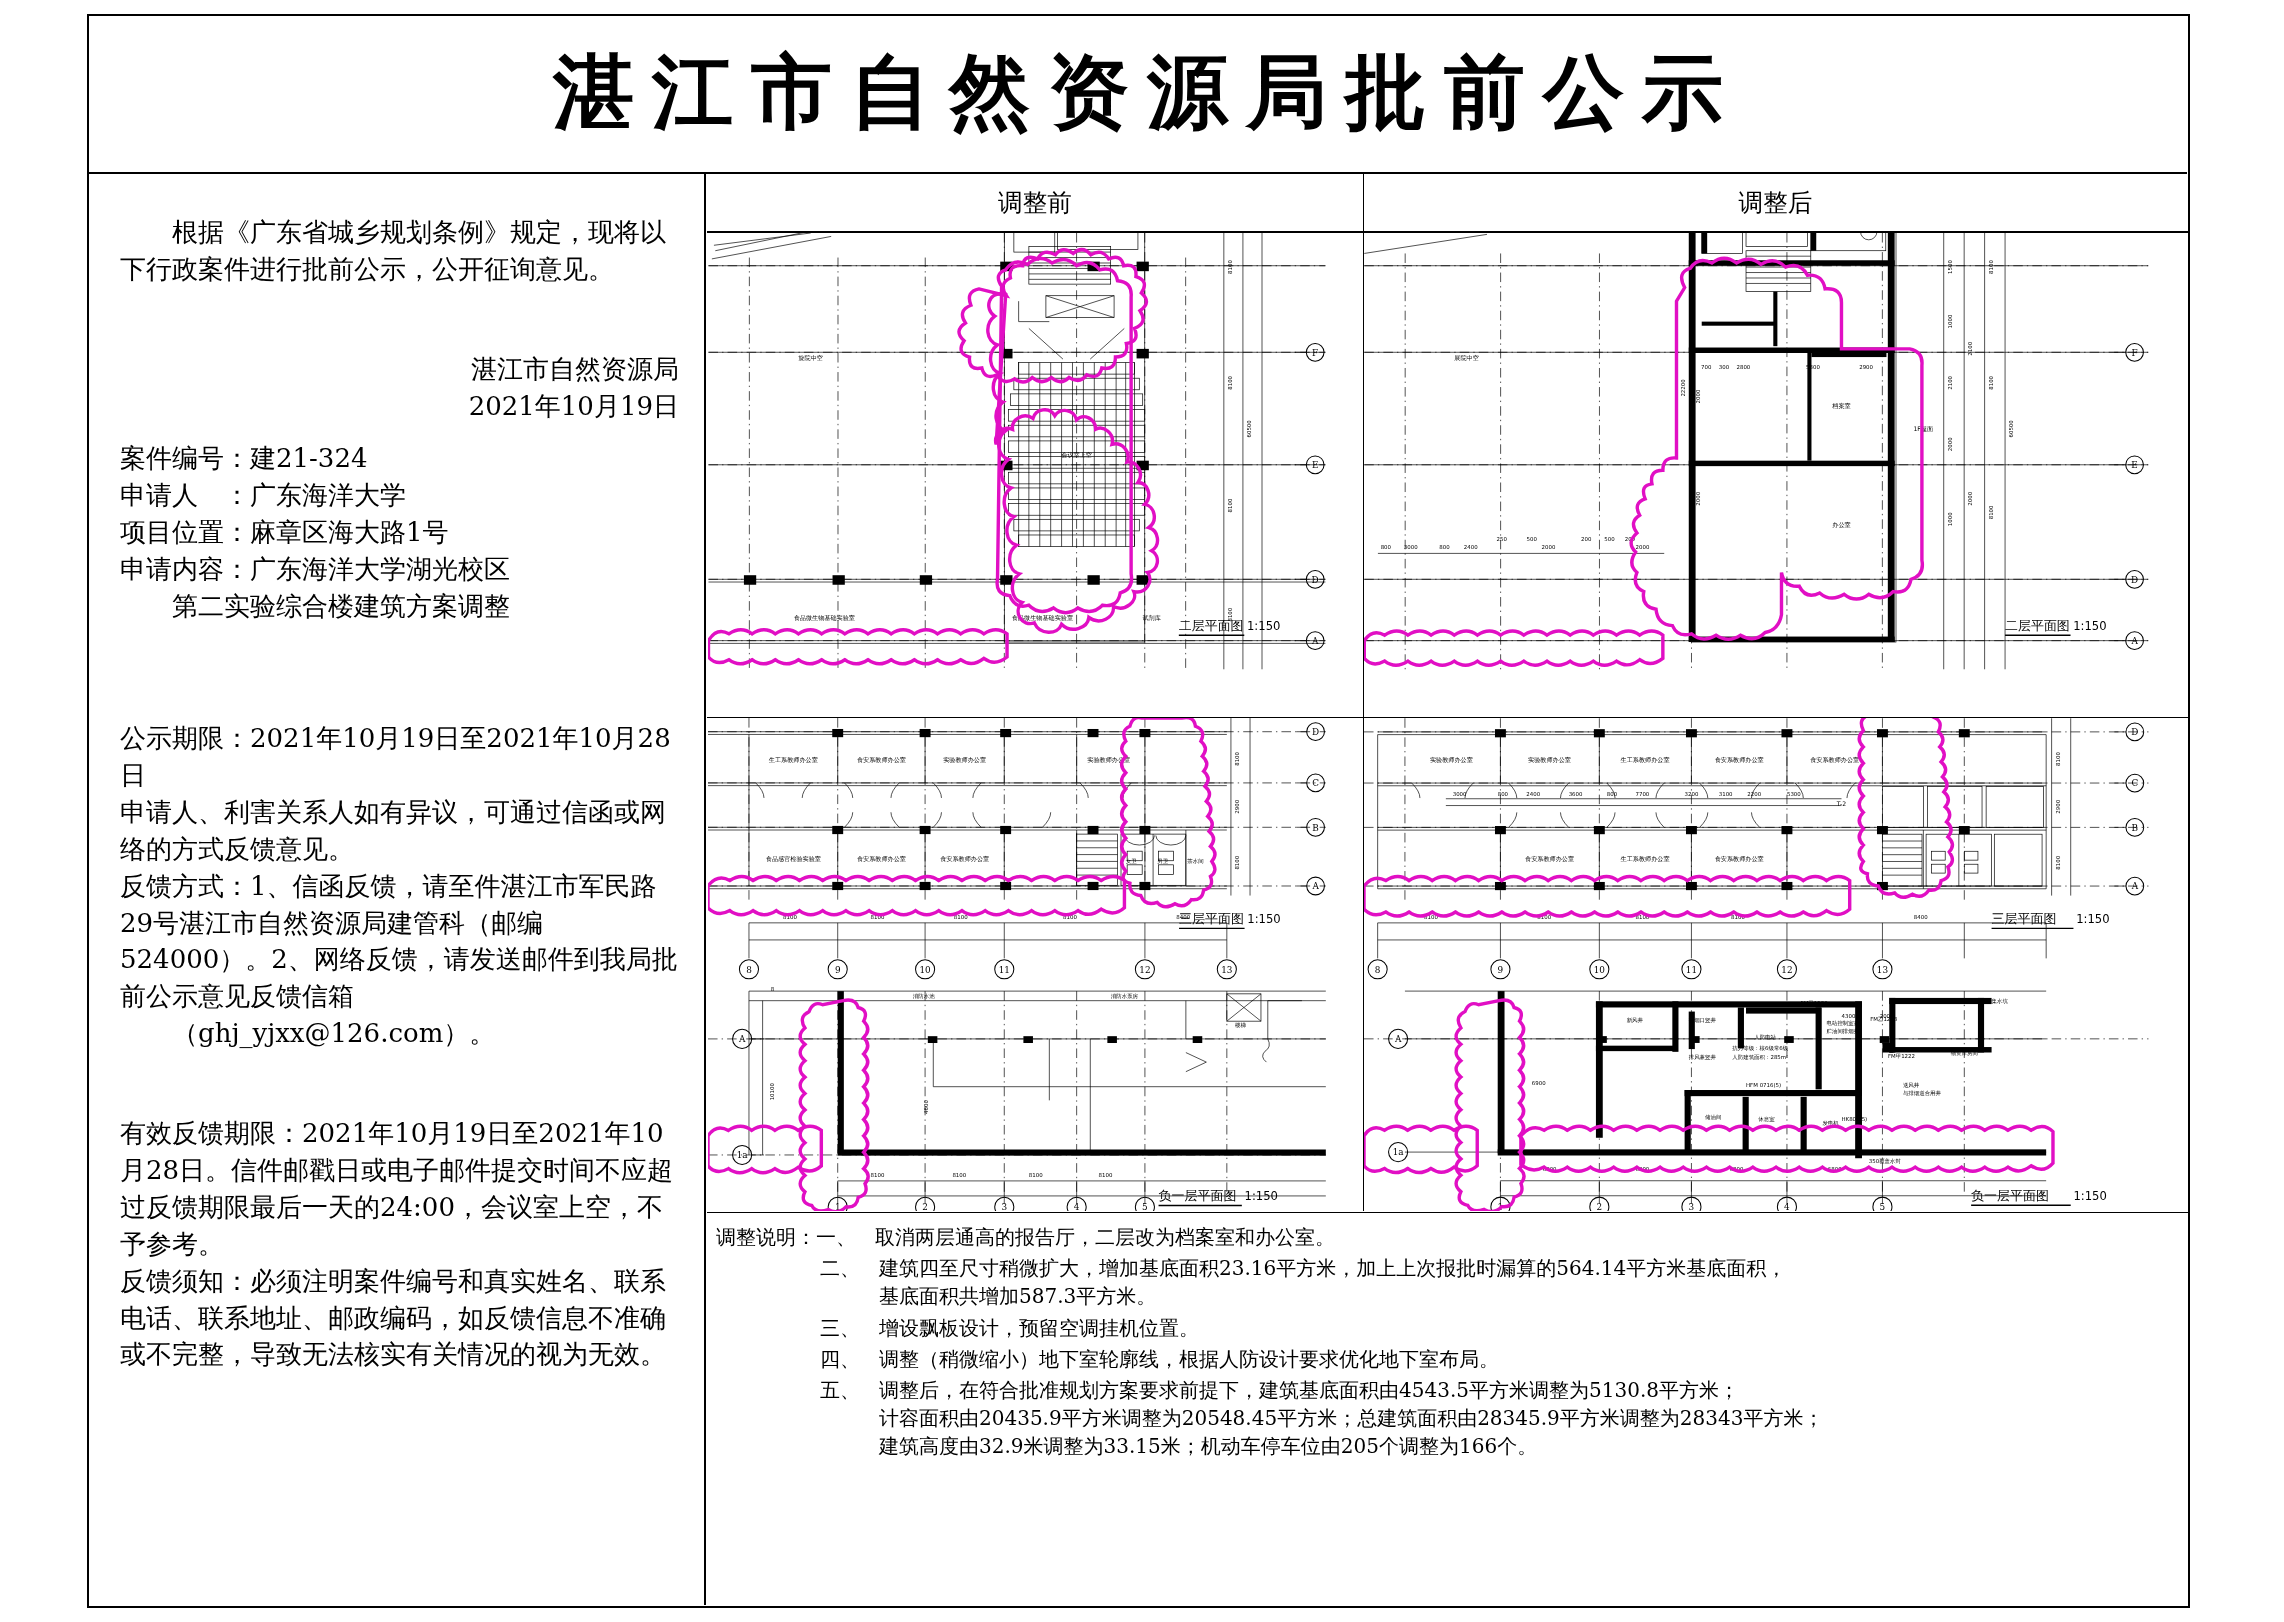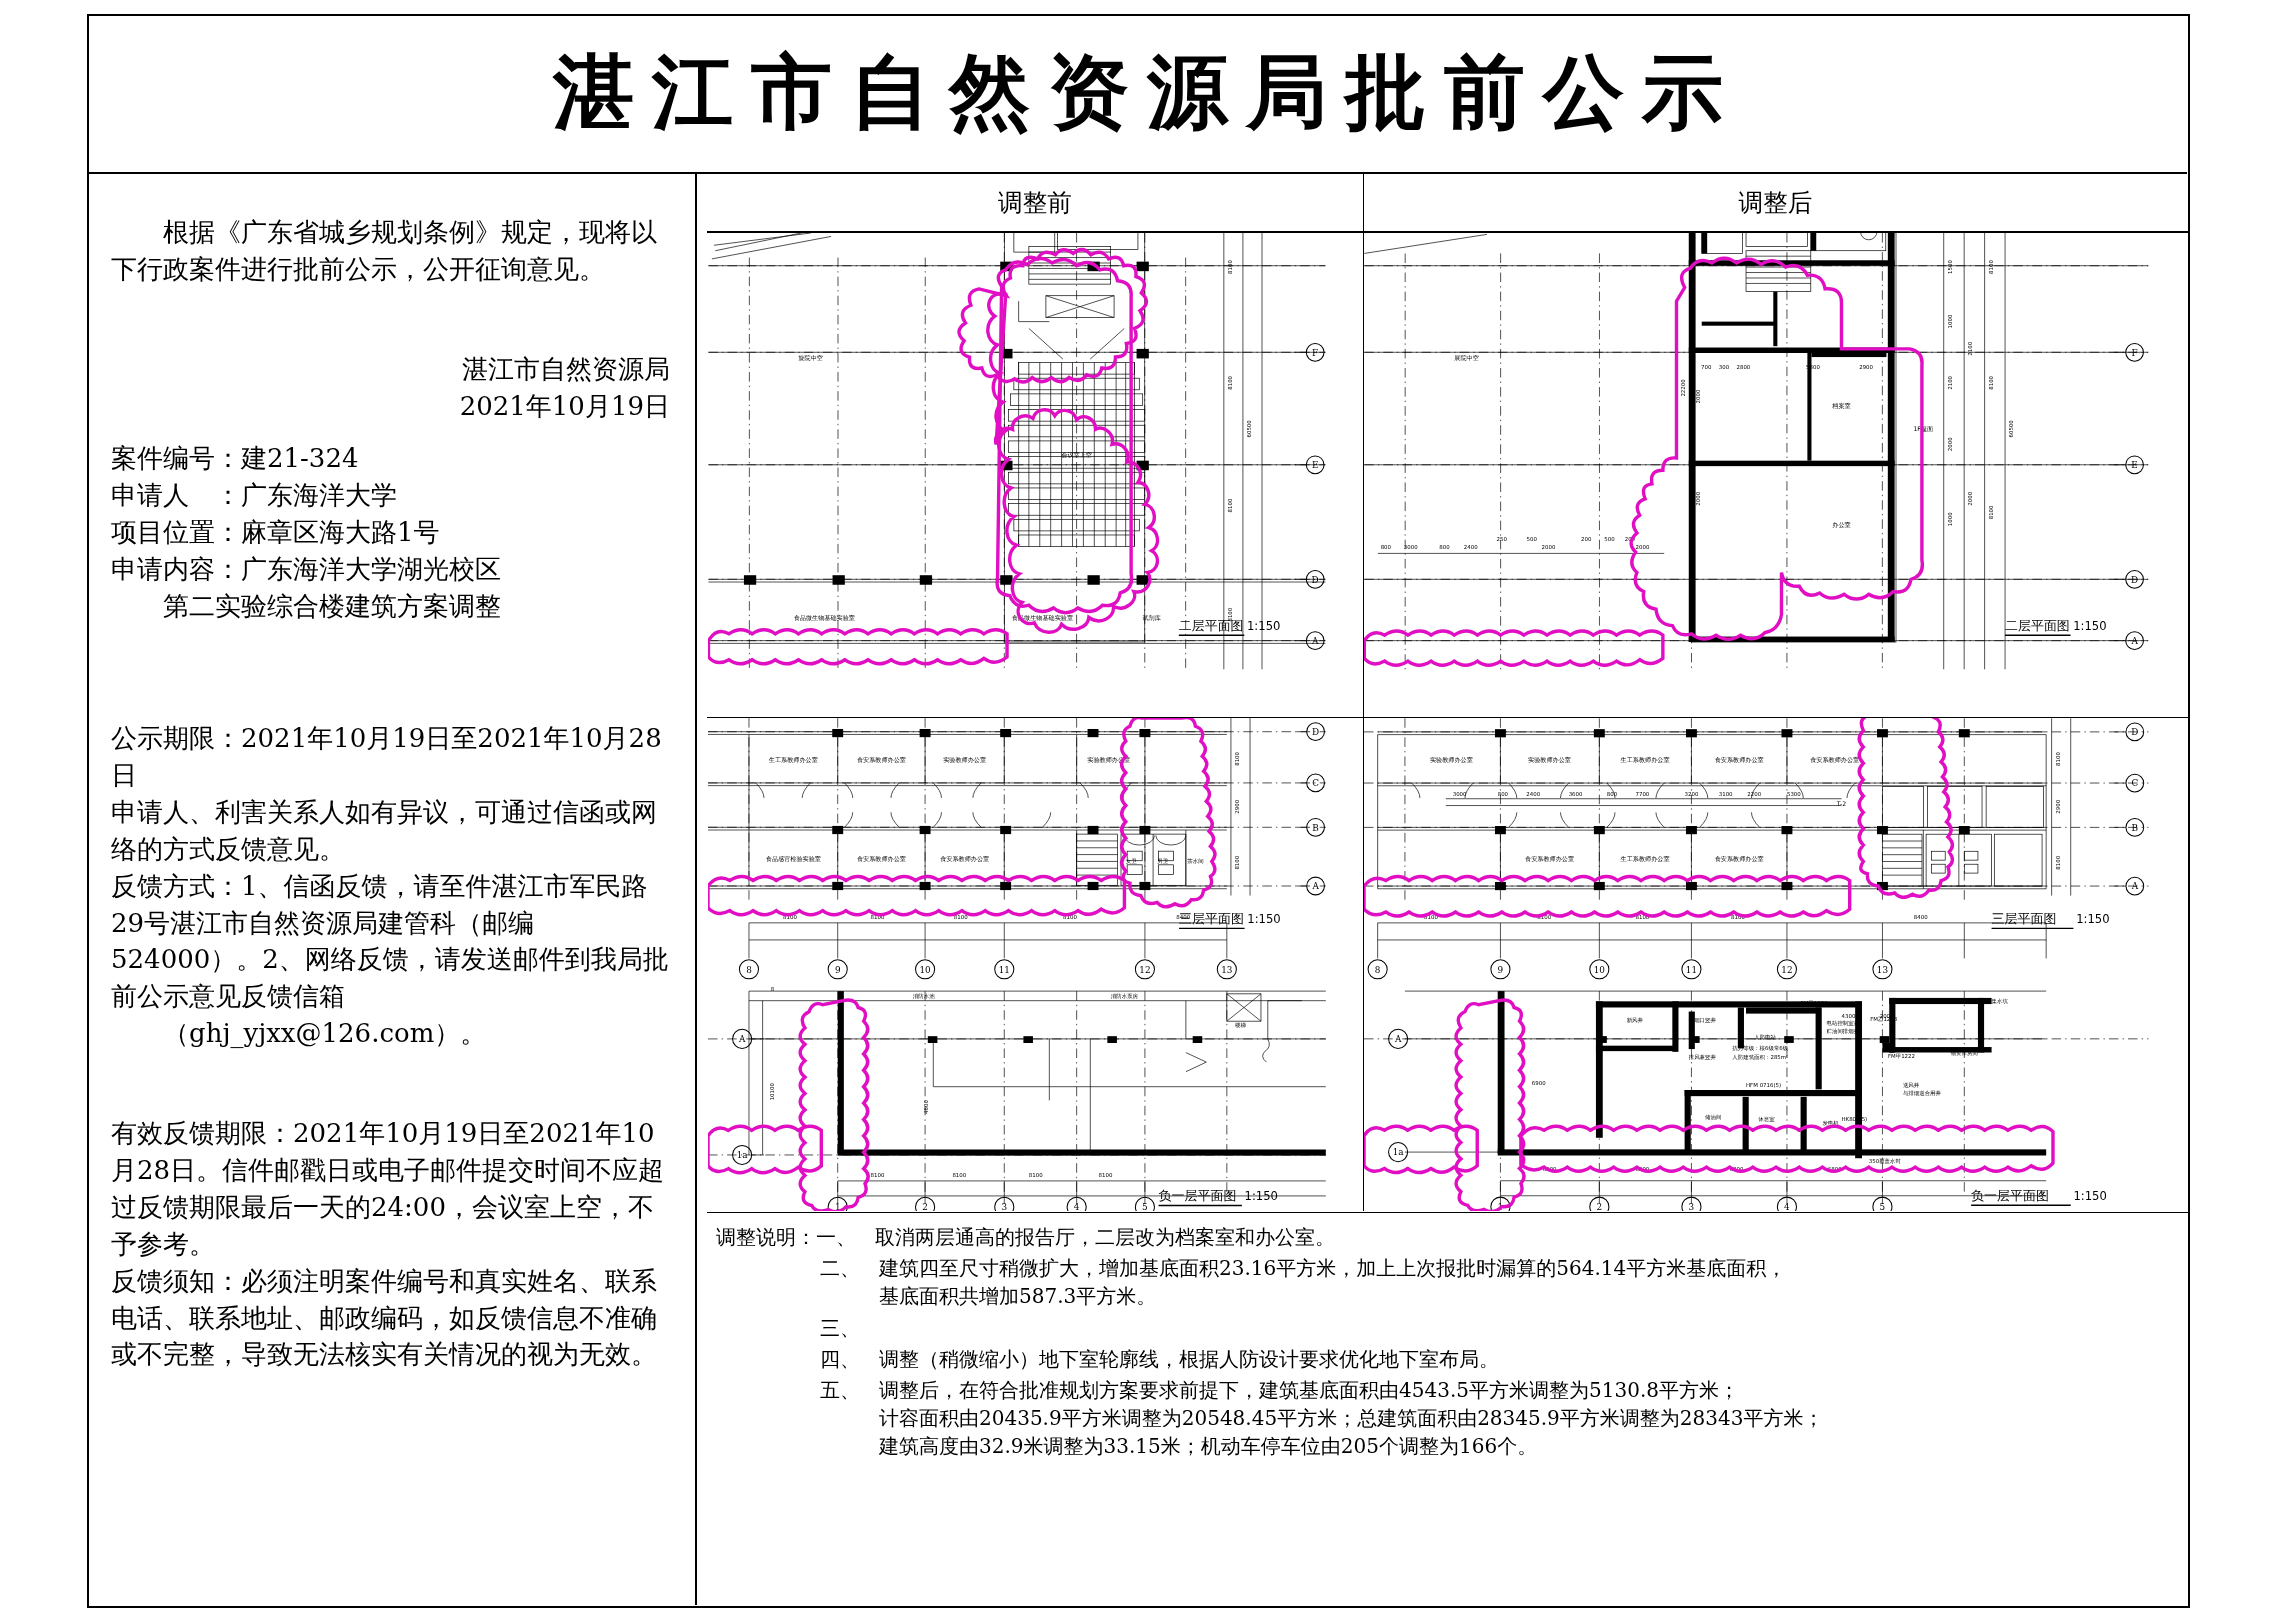--- a/index.html
+++ b/index.html
@@ -7,21 +7,21 @@
   .page{position:relative;width:1932px;height:1622px;background:#fff;}
 
   
   .frame{position:absolute;left:87px;top:13.6px;width:2103px;height:1594px;border:2px solid #000;box-sizing:border-box;}
 
   
   .title-bar{position:absolute;left:89px;top:15.7px;width:2098px;height:158px;display:flex;align-items:center;justify-content:center;border-bottom:2px solid #000;box-sizing:border-box;}
   .title-text{font-family:"DejaVu Serif","Liberation Serif",serif;font-weight:bold;font-size:81px;letter-spacing:18px;white-space:nowrap;text-indent:18px;}
 
   
-  .left-col{position:absolute;left:80px;top:174px;width:617px;height:1431px;box-sizing:border-box;border-right:2px solid #000;padding:0;}
+  .left-col{position:absolute;left:89px;top:174px;width:617px;height:1431px;box-sizing:border-box;border-right:2px solid #000;padding:0;}
 
   
   .ltxt{position:absolute;left:31px;width:559px;font-size:26px;line-height:1.42;font-family:"DejaVu Serif","Liberation Serif",serif;}
   .ltxt p{margin:0;}
   .indent2{text-indent:52px;}
   .right-align{text-align:right;}
   .blk-intro{top:40px;}
   .blk-sign{top:177px;}
   .blk-case{top:266px;}
   .blk-period{top:546px;}
@@ -1052,20 +1052,21 @@
     </div>
     <div class="nrow">
       <div class="nnum" style="margin-left:104px">二、</div>
       <div class="nbody">
         <div>建筑四至尺寸稍微扩大，增加基底面积23.16平方米，加上上次报批时漏算的564.14平方米基底面积，</div>
         <div>基底面积共增加587.3平方米。</div>
       </div>
     </div>
     <div class="nrow">
       <div class="nnum" style="margin-left:104px">三、</div>
+      <div class="nbody">增设飘板设计，预留空调挂机位置。</div>
     </div>
     <div class="nrow">
       <div class="nnum" style="margin-left:104px">四、</div>
       <div class="nbody">调整（稍微缩小）地下室轮廓线，根据人防设计要求优化地下室布局。</div>
     </div>
     <div class="nrow">
       <div class="nnum" style="margin-left:104px">五、</div>
       <div class="nbody">
         <div>调整后，在符合批准规划方案要求前提下，建筑基底面积由4543.5平方米调整为5130.8平方米；</div>
         <div>计容面积由20435.9平方米调整为20548.45平方米；总建筑面积由28345.9平方米调整为28343平方米；</div>

